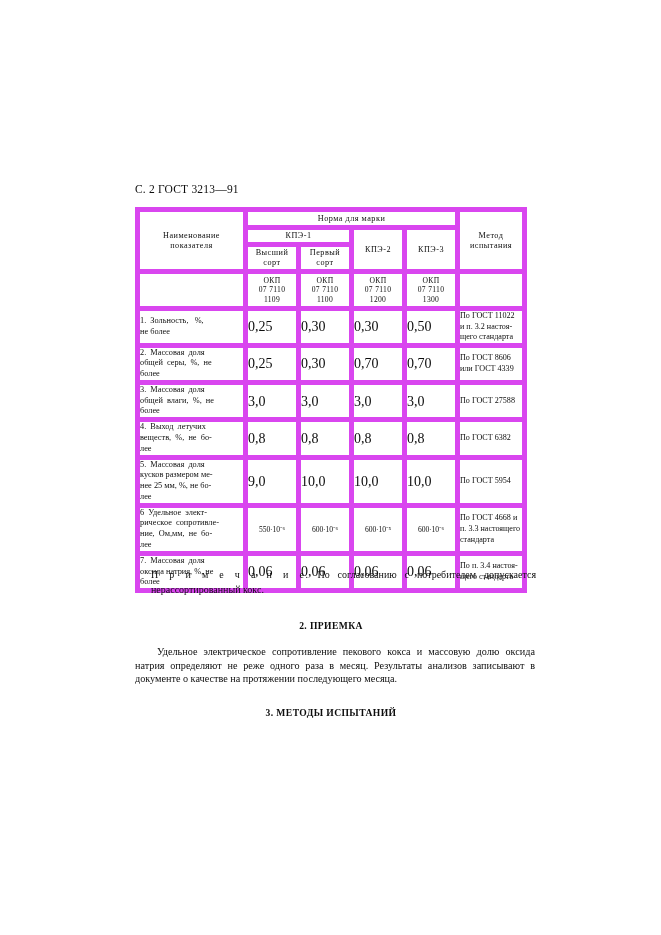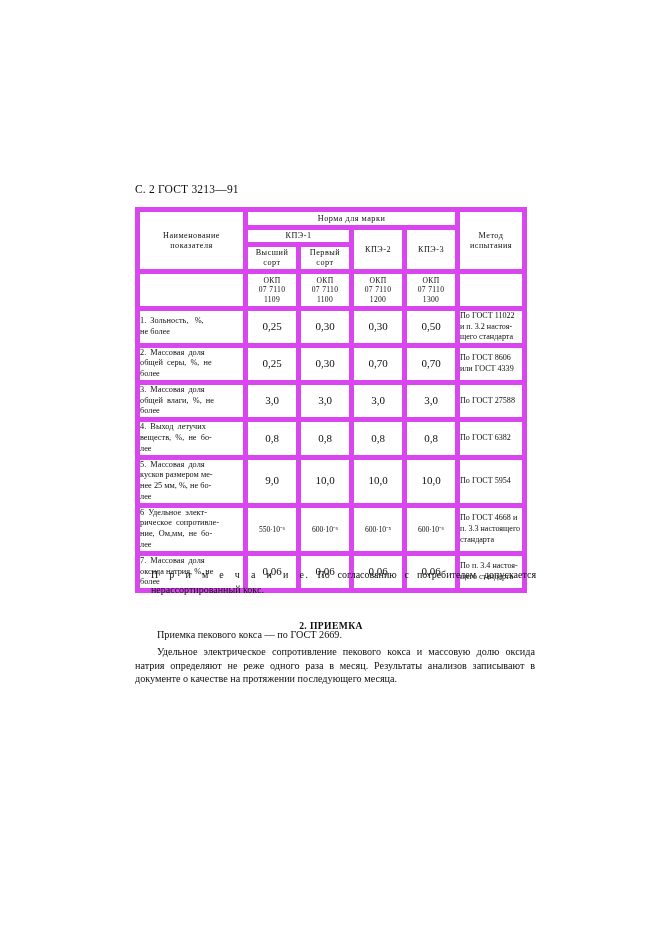--- a/index.html
+++ b/index.html
@@ -62,22 +62,21 @@
     font-size: 7.6px;
     letter-spacing: 0.3px;
   }
   .rowlabel {
     text-align: left;
     padding: 2px 3px 2px 9px;
     line-height: 1.3;
     font-size: 8.3px;
   }
   .val {
-    text-align: center;
-    font-size: 11px;
+    font-size: 14px;
   }
   .val-small {
     text-align: center;
     font-size: 7.6px;
     letter-spacing: -0.1px;
   }
   .method {
     text-align: left;
     padding: 1px 2px 1px 4px;
     font-size: 8.1px;
@@ -265,17 +264,17 @@
         </td>
       </tr>
     </tbody>
   </table>
 
   <div class="note">
     <span class="sp">П р и м е ч а н и е.</span><span> По согласованию с потребителем допускается нерассортированный кокс.</span>
   </div>
 
   <div class="sec-title" id="sec-2">2. ПРИЕМКА</div>
-  <div class="para" id="p1"><span class="ind"></span><span>Приемка пекового кокса — по ГОСТ 2669.</span></div>
   <div class="para" id="p2"><span class="ind"></span><span>Удельное электрическое сопротивление пекового кокса и массовую долю оксида натрия определяют не реже одного раза в месяц. Результаты анализов записывают в документе о качестве на протяжении последующего месяца.</span></div>
 
+  <div class="sec-title" id="sec-3">3. МЕТОДЫ ИСПЫТАНИЙ</div>
 
 </div>
 
 </body></html>

